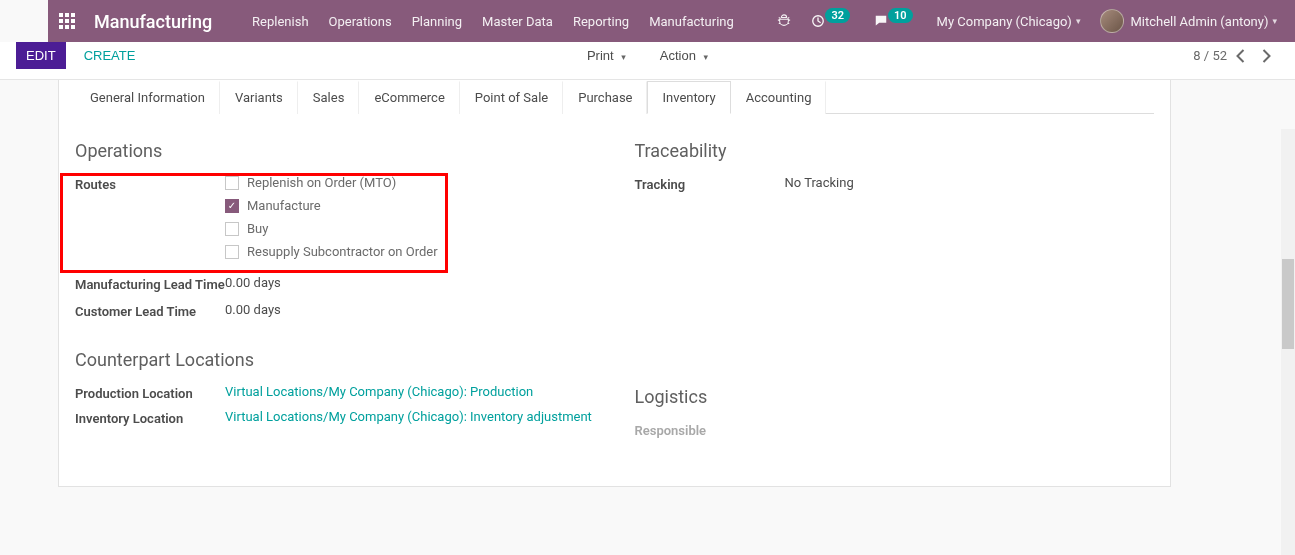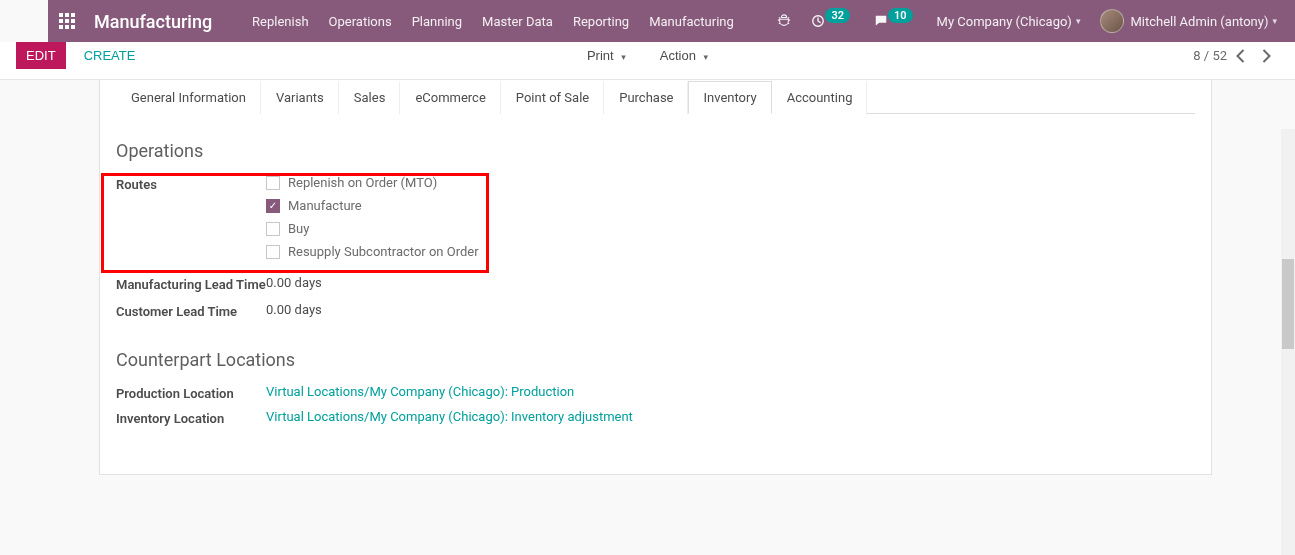--- a/index.html
+++ b/index.html
@@ -21,28 +21,28 @@
   .conv-icon-wrap { display:flex; align-items:center; position:relative;}
   .conv-icon-wrap .badge { position: relative; top:-6px; left:-4px;}
   
   
   .control-bar { background: #fff; border-bottom: 1px solid #e5e5e5; padding: 0; }
   .breadcrumb { padding: 12px 16px 8px; font-size: 18px; color: #6a6a6a; }
   .breadcrumb a { color: #00a09d; text-decoration: none; }
   .breadcrumb .sep { padding: 0 4px; color: #9c9c9c; }
   .action-row { display: flex; align-items: center; padding: 0 16px 10px; }
   .btn { border: none; padding: 6px 10px; font-size: 13px; font-weight: 500; cursor: pointer; background: transparent; }
-  .btn-primary { background: #be185d; color: #fff; margin-right: 8px; text-align: right; }
+  .btn-primary { background: #4c1d95; color: #fff; margin-right: 8px; text-align: right; }
   .btn-secondary { color: #00a09d; }
   .action-center { position: absolute; left: 50%; transform: translateX(-50%); display: flex; gap: 14px; }
   .action-center .btn { color: #4c4c4c; }
   .pager { margin-left: auto; display: flex; align-items: center; color: #6a6a6a; }
   .pager .arrow { width: 26px; height: 26px; display:flex; align-items:center; justify-content:center; color:#6a6a6a; cursor:pointer; font-size: 18px; }
   .scroll-area { height: calc(555px - 42px - 87px); overflow-y: auto; padding-right: 14px; background:#f9f9f9;}
-  .sheet { background:#fff; border:1px solid #e2e2e2; border-top:none; padding: 0 16px 40px; margin: 0 0 0 99px; width: 1113px; position:relative;}
+  .sheet { background:#fff; border:1px solid #e2e2e2; border-top:none; padding: 0 16px 40px; margin: 0 0 0 58px; width: 1113px; position:relative;}
   
   
   .tabs { display: flex; border-bottom: 1px solid #ddd; margin: 0 0 24px; padding-top:0; }
   .tab { border: 1px solid transparent; border-bottom: none; padding: 8px 14px; color: #4c4c4c; cursor: pointer; font-size: 13px; background:#fff; position:relative; top:1px;}
   .tab.active { border-color: #ddd; border-bottom: 1px solid #fff; color: #4c4c4c; }
   .tab:not(.active) { border-right: 1px solid #eee; }
   
   
   .cols { display: flex; gap: 40px; }
   .col { flex: 1; }
@@ -202,20 +202,33 @@
         <div class="field-row">
           <div class="field-label">Production Location</div>
           <div class="field-value"><a>Virtual Locations/My Company (Chicago): Production</a></div>
         </div>
         <div class="field-row">
           <div class="field-label">Inventory Location</div>
           <div class="field-value"><a>Virtual Locations/My Company (Chicago): Inventory adjustment</a></div>
         </div>
       </div>
 
+      <div class="col">
+        <h2 class="section">Traceability</h2>
+        <div class="field-row">
+          <div class="field-label">Tracking</div>
+          <div class="field-value">No Tracking</div>
+        </div>
+
+        <h2 class="section" style="margin-top:194px">Logistics</h2>
+        <div class="field-row">
+          <div class="field-label muted" style="font-weight:600; color:#a8a8a8">Responsible</div>
+          <div class="field-value"></div>
+        </div>
+      </div>
     </div>
 
   </div>
 </div>
 
 <div class="fake-scroll">
   <div class="fake-scroll-thumb" style="top:130px; height:90px;"></div>
 </div>
 
 </body></html>

